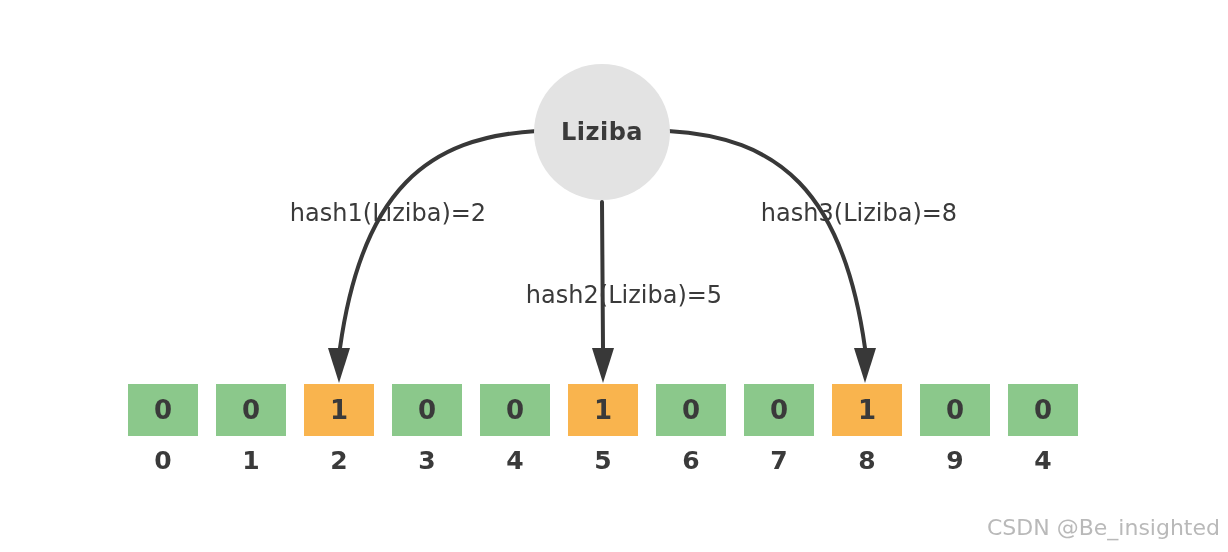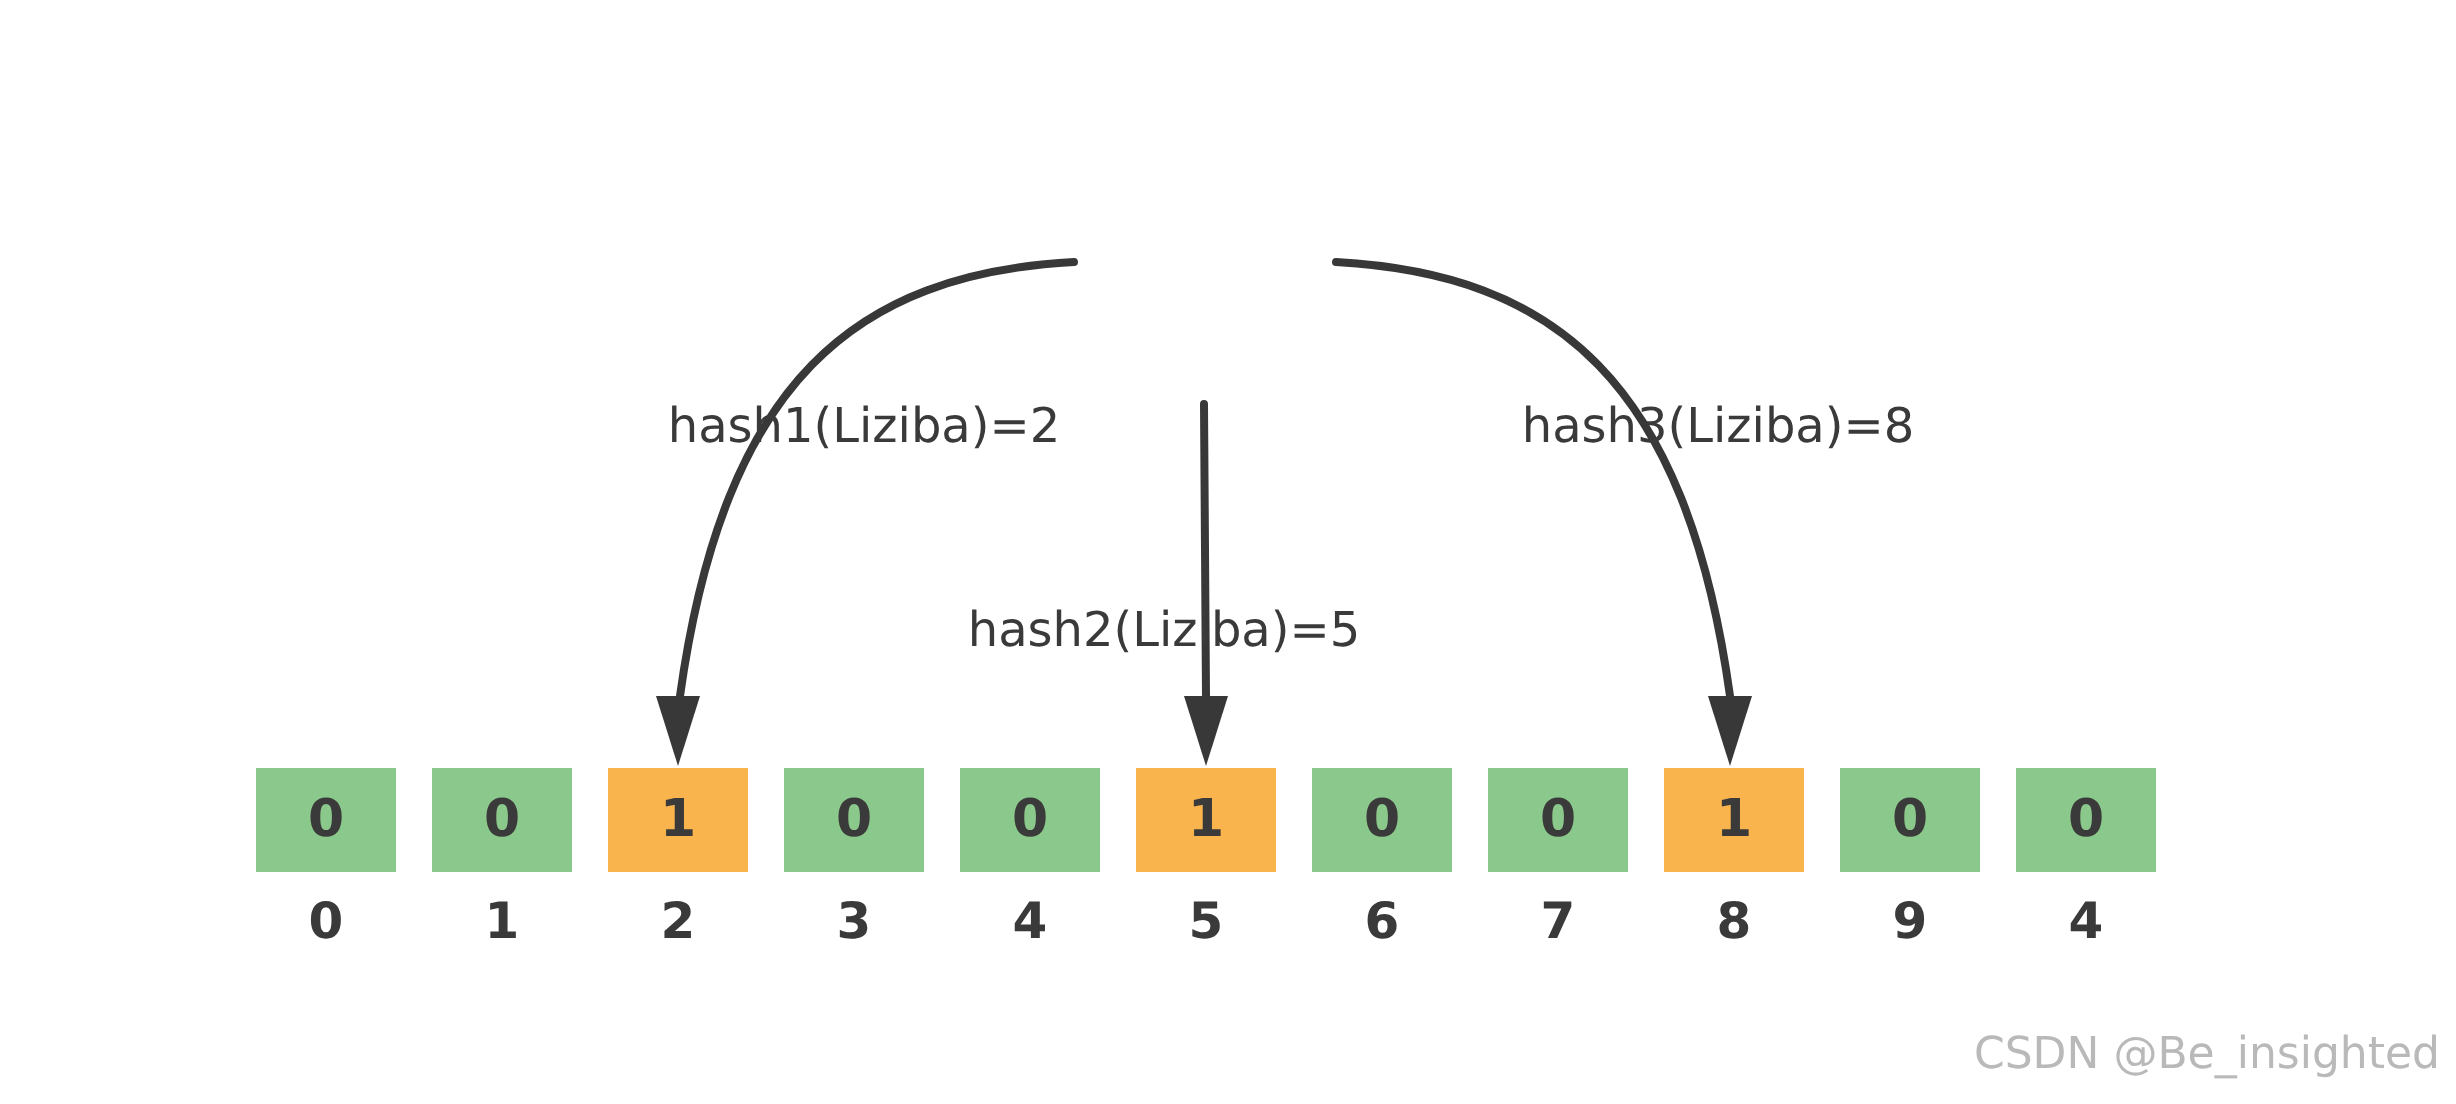--- a/index.html
+++ b/index.html
@@ -32,22 +32,22 @@
     color: var(--ink, #3a3a3a);
     letter-spacing: 0.5px;
   }
   .hash-label {
     position: absolute;
     transform: translateX(-50%);
     white-space: nowrap;
     font-size: 24px;
     color: var(--ink, #3a3a3a);
   }
-  #hash-label-0 { left: 388px; top: 199px; margin-left: 44px; }
-  #hash-label-1 { left: 582px; top: 281px; margin-top: 20px; }
+  #hash-label-0 { left: 388px; top: 199px; }
+  #hash-label-1 { left: 624px; top: 281px; }
   #hash-label-2 { left: 859px; top: 199px; }
   .bit-row {
     position: absolute;
     left: 128px; top: 384px;
     display: flex;
     gap: 18px;
   }
   .bit-cell {
     width: 70px; height: 52px;
     background: var(--bit-unset, #8bc88b);
@@ -86,20 +86,23 @@
 
   <svg class="arrows-layer" width="1228" height="552" viewBox="0 0 1228 552">
     <path d="M537,131 C428,137 362,190 340,348" fill="none" stroke="#383838" stroke-width="4" stroke-linecap="round"></path>
     <polygon points="328,348 350,348 339,383" fill="#383838"></polygon>
     <path d="M602,202 C602,250 603,300 603,348" fill="none" stroke="#383838" stroke-width="4" stroke-linecap="round"></path>
     <polygon points="592,348 614,348 603,383" fill="#383838"></polygon>
     <path d="M668,131 C777,137 843,190 865,348" fill="none" stroke="#383838" stroke-width="4" stroke-linecap="round"></path>
     <polygon points="854,348 876,348 865,383" fill="#383838"></polygon>
   </svg>
 
+  <div class="node-circle">
+    <span class="node-label">Liziba</span>
+  </div>
 
   <div class="hash-label" id="hash-label-0">hash1(Liziba)=2</div>
   <div class="hash-label" id="hash-label-1">hash2(Liziba)=5</div>
   <div class="hash-label" id="hash-label-2">hash3(Liziba)=8</div>
 
   <div class="bit-row">
     <div class="bit-cell" data-state="0">0</div>
     <div class="bit-cell" data-state="0">0</div>
     <div class="bit-cell" data-state="1">1</div>
     <div class="bit-cell" data-state="0">0</div>

